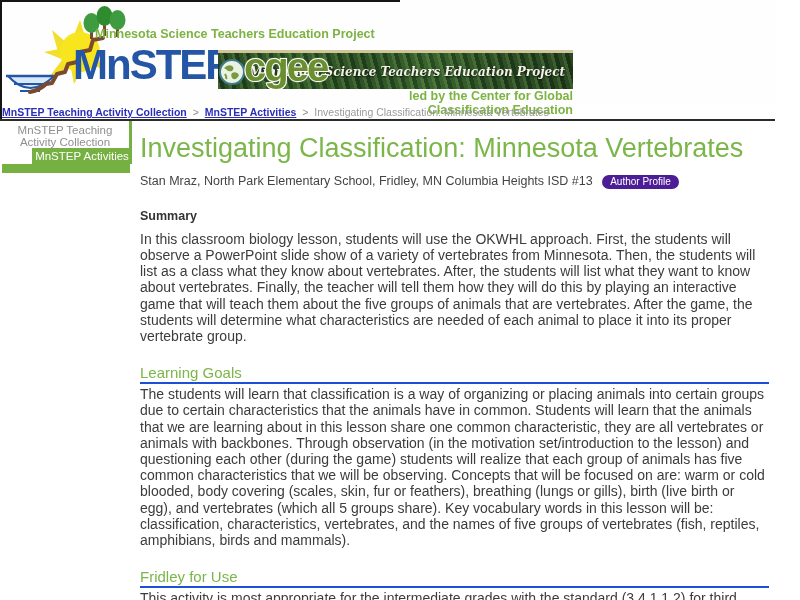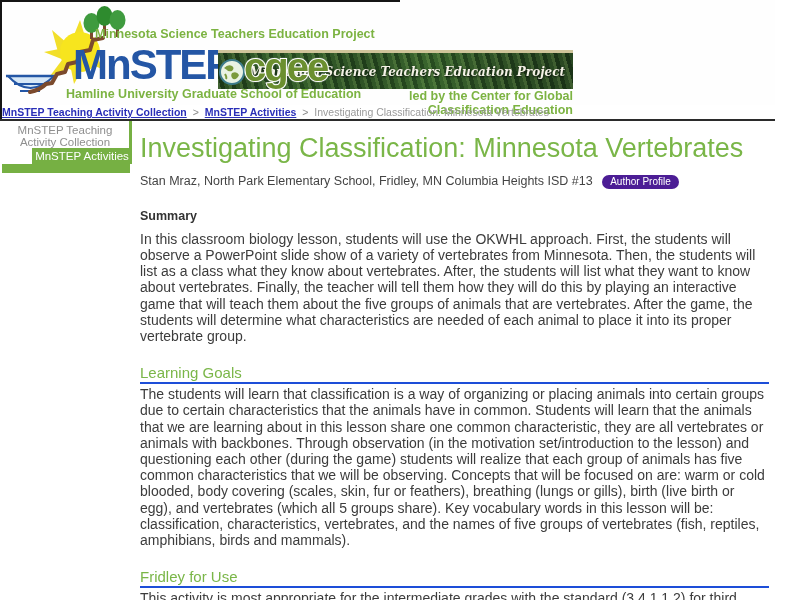--- a/index.html
+++ b/index.html
@@ -88,21 +88,20 @@
         <rect x="103" y="18" width="3" height="12" fill="#7b4a2d"></rect>
         <rect x="116" y="22" width="3" height="9" fill="#7b4a2d"></rect>
         <ellipse cx="91.5" cy="17" rx="8" ry="10" fill="#3f9b3f"></ellipse>
         <ellipse cx="104.5" cy="10" rx="8" ry="10" fill="#2e8b2e"></ellipse>
         <ellipse cx="117.5" cy="14" rx="8" ry="10" fill="#3f9b3f"></ellipse>
       </g>
     </svg>
 
     <div class="logo-project">Minnesota Science Teachers Education Project</div>
     <div class="logo-wordmark">MnSTEP</div>
-    <div class="logo-school">Hamline University Graduate School of Education</div>
 
     <div class="banner">
       <div class="banner-text">Minnesota Science Teachers Education Project</div>
     </div>
 
     <svg class="cgee-globe" width="26" height="26" viewBox="0 0 26 26">
       <circle cx="13" cy="13" r="12" fill="#e9f2e4" stroke="#3e7c8c" stroke-width="2"></circle>
       <path d="M 5,9 Q 9,5 13,7 Q 16,9 13,12 Q 9,13 8,11 Z" fill="#7a9a3d"></path>
       <path d="M 13,14 Q 18,12 20,16 Q 18,21 14,20 Q 11,17 13,14 Z" fill="#7a9a3d"></path>
       <path d="M 6,15 Q 8,18 7,20" fill="none" stroke="#7a9a3d" stroke-width="2"></path>

